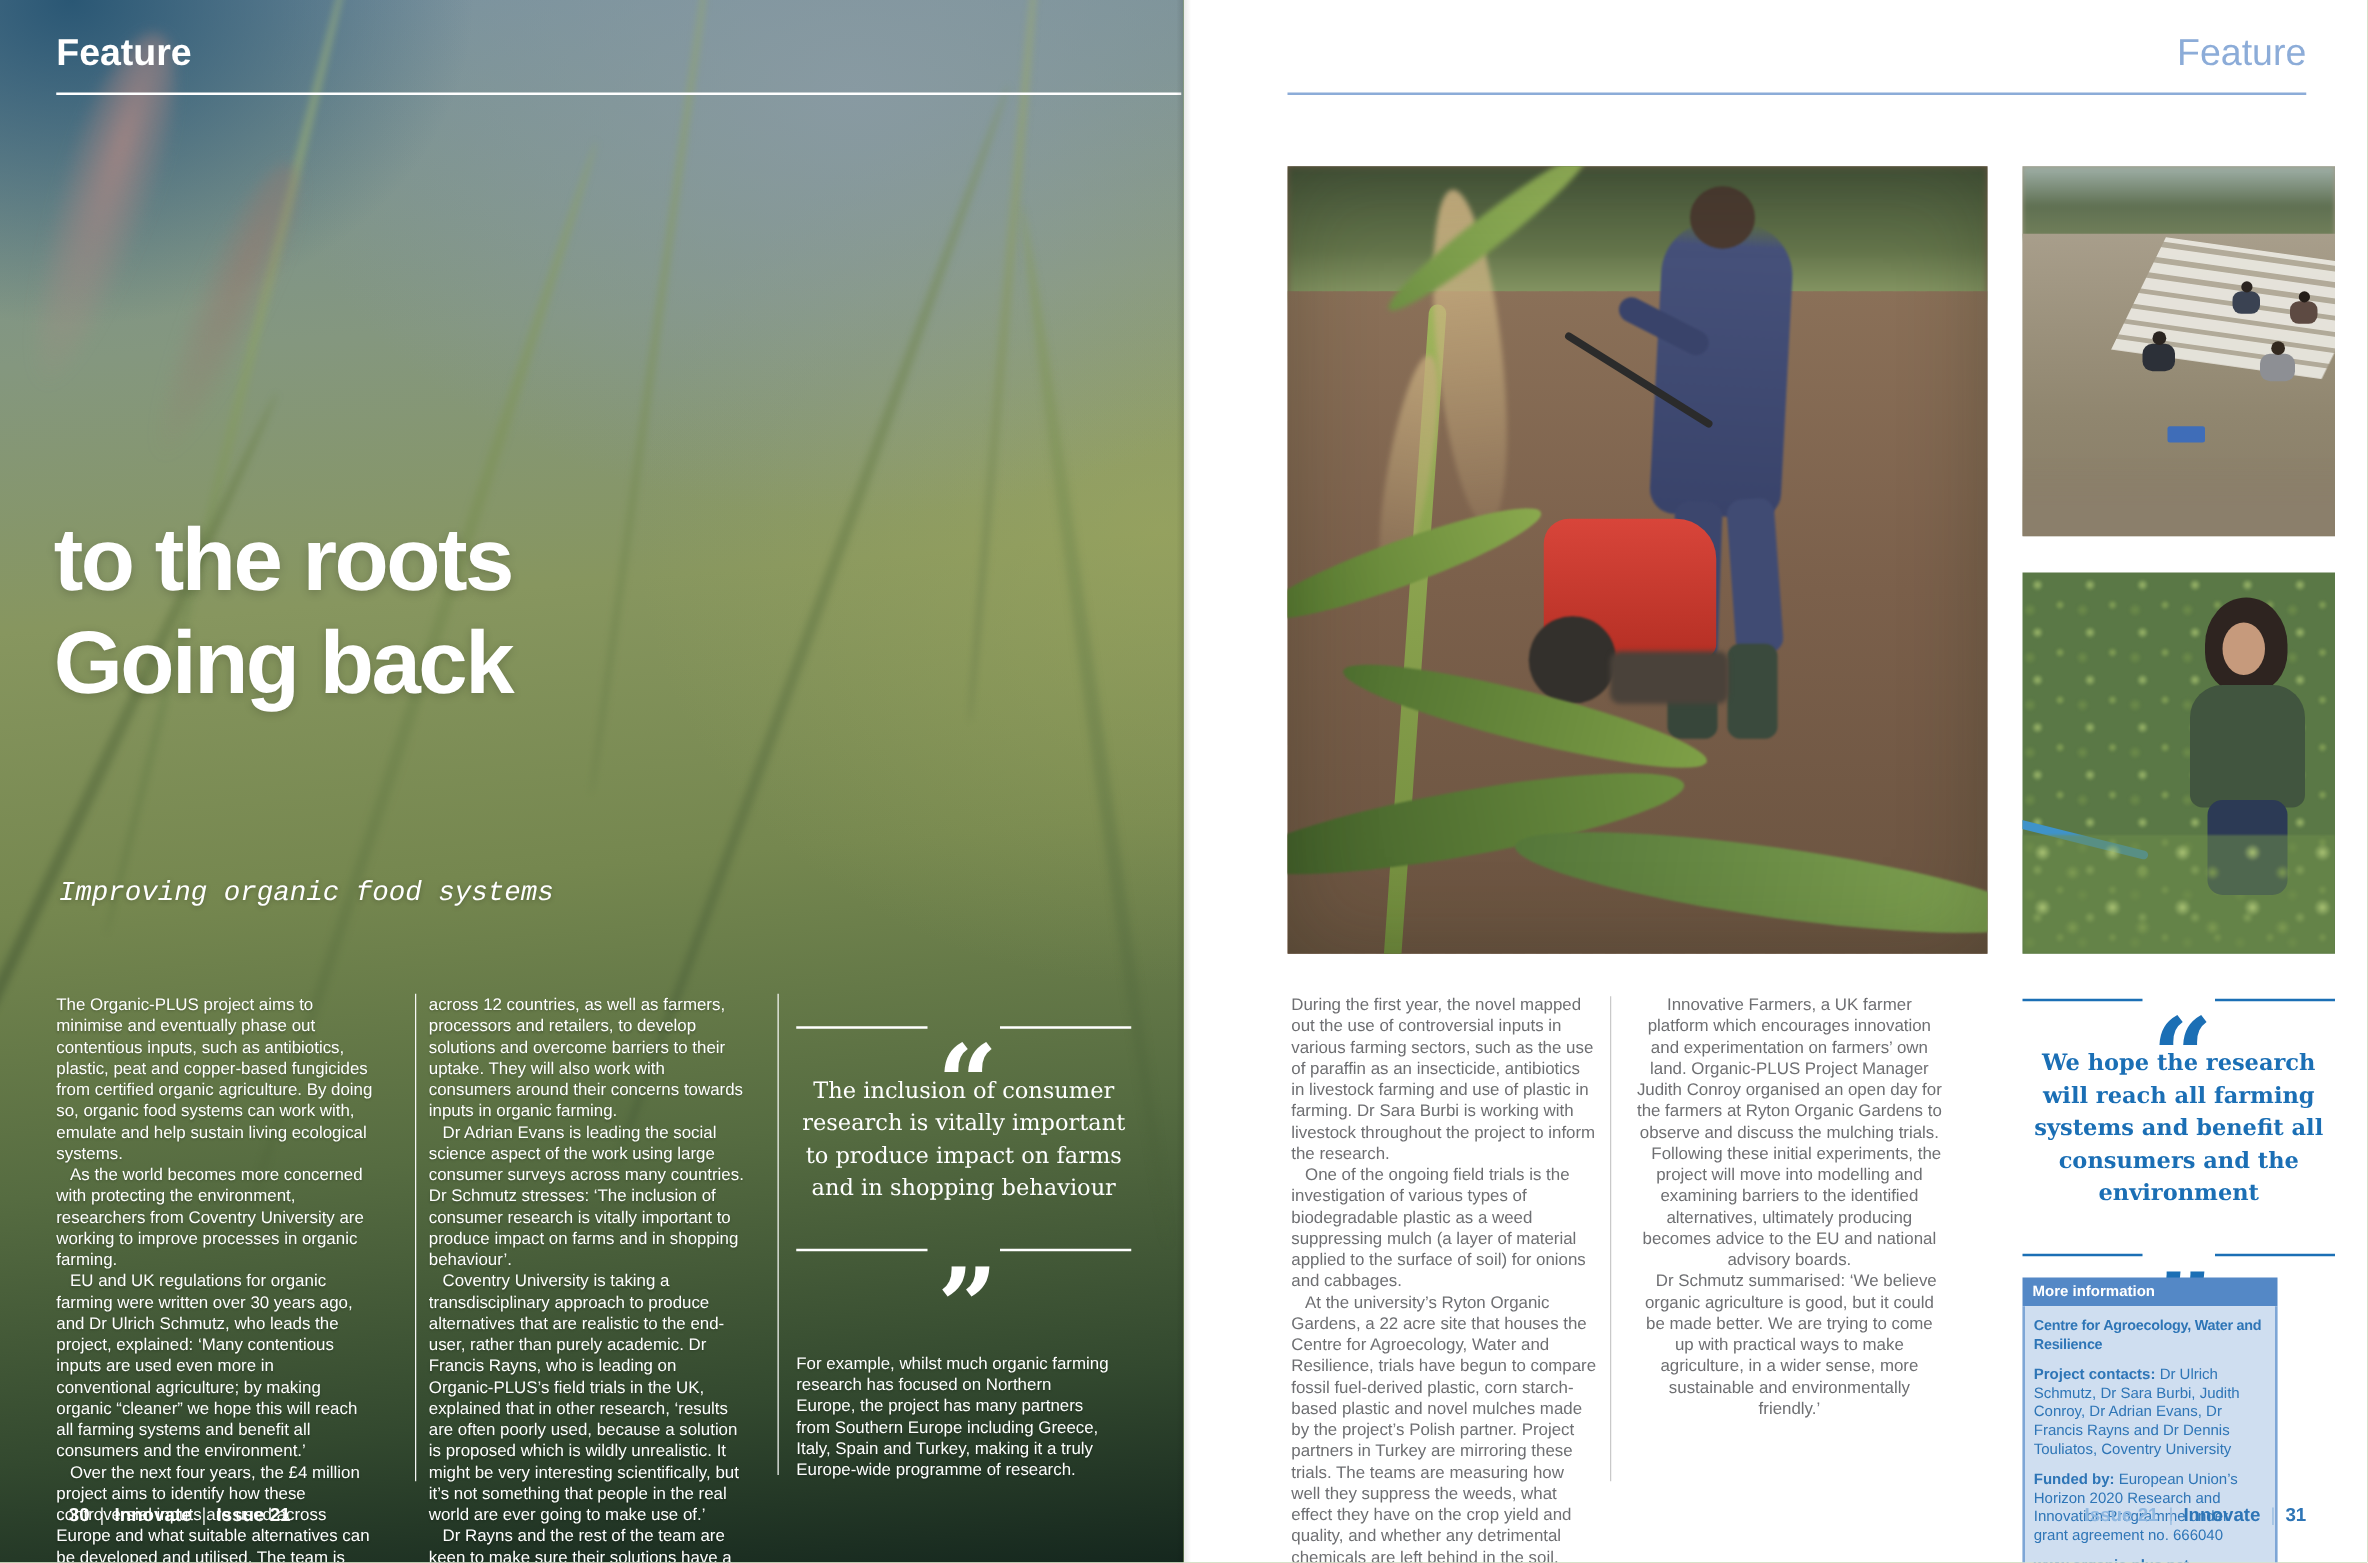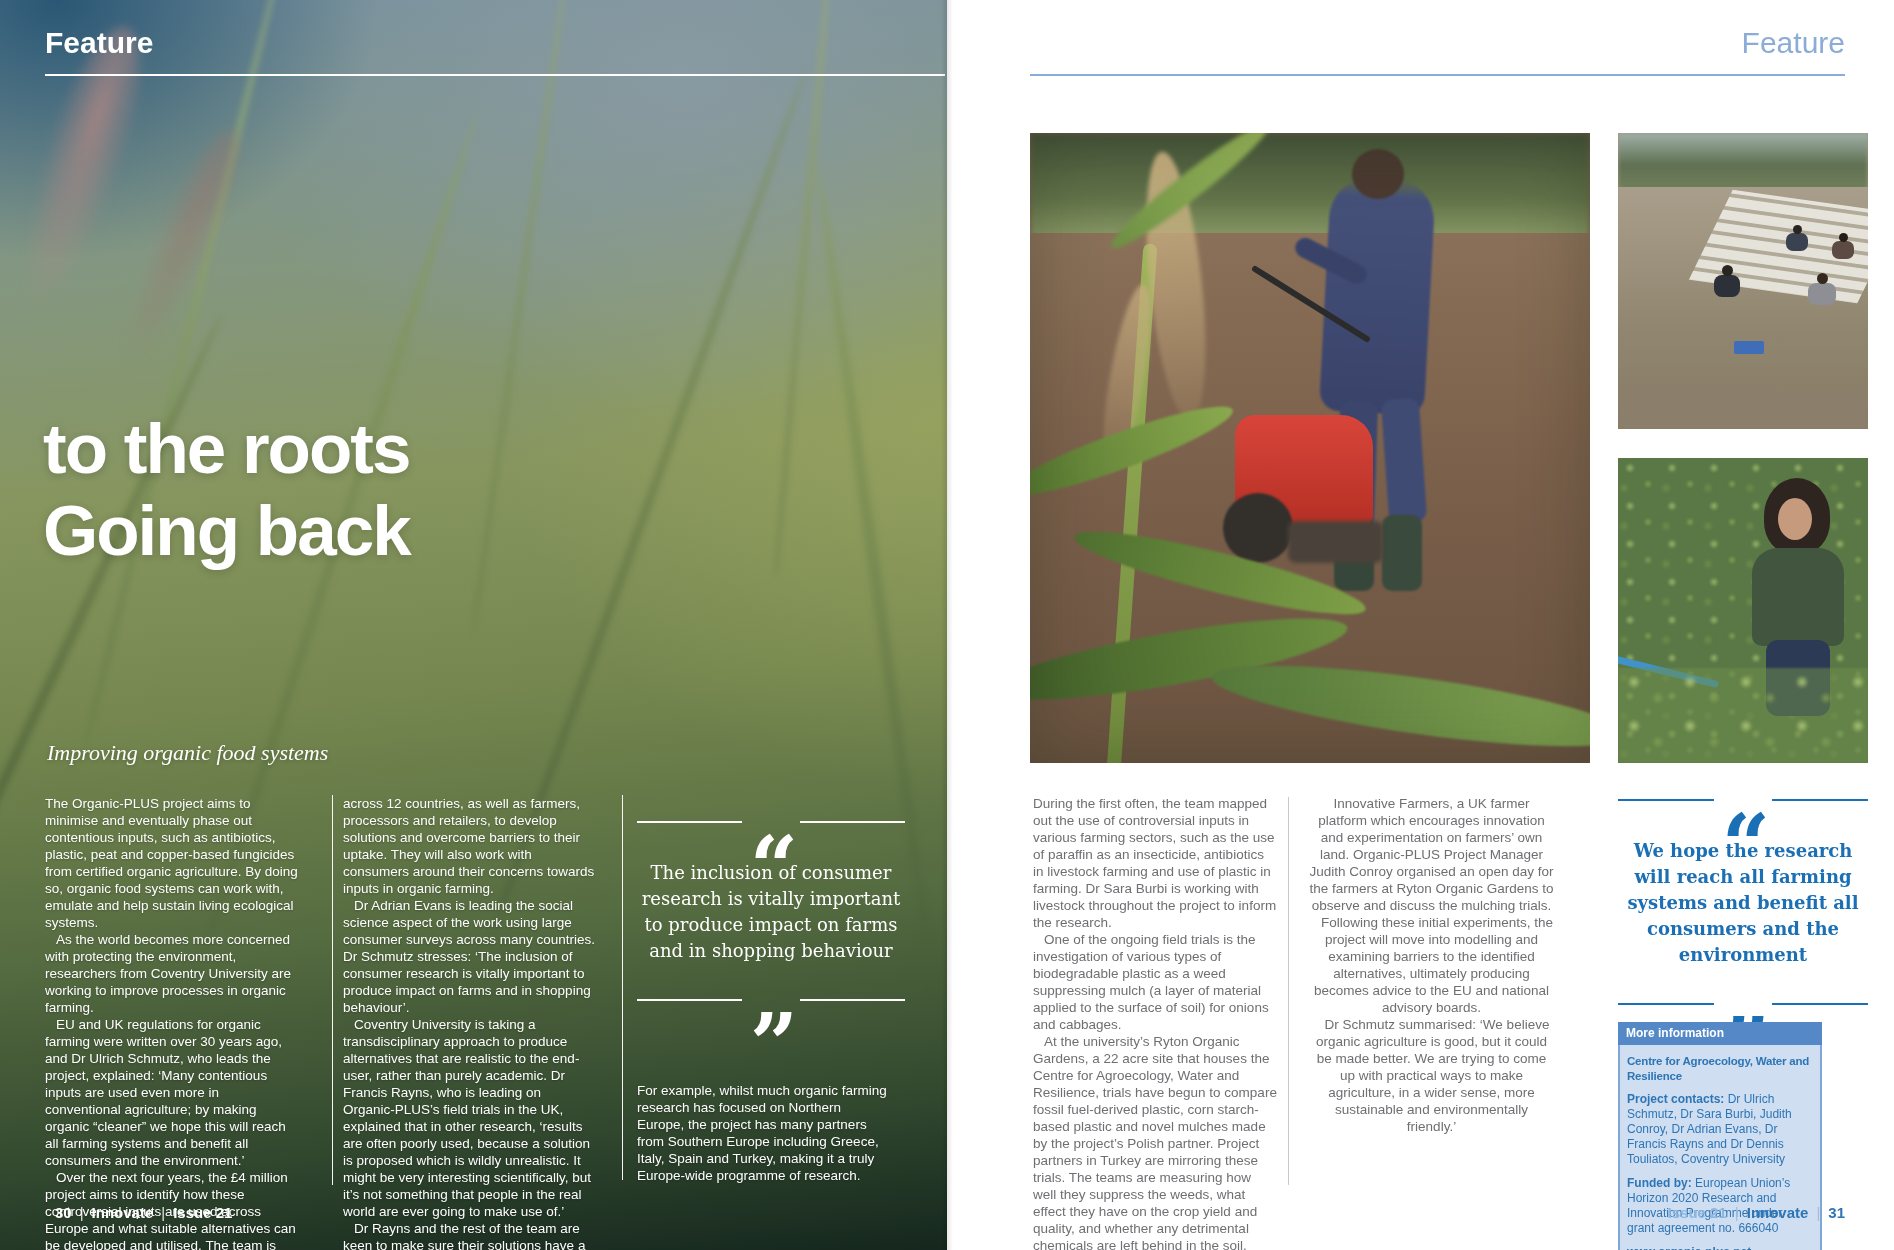--- a/index.html
+++ b/index.html
@@ -11,22 +11,22 @@
   .left-bg{position:absolute;inset:0;background:
      radial-gradient(ellipse 520px 420px at 6% 0%, rgba(38,84,114,0.95), rgba(38,84,114,0) 62%),
      radial-gradient(ellipse 720px 520px at 72% 6%, rgba(138,155,165,0.85), rgba(138,155,165,0) 65%),
      radial-gradient(ellipse 600px 520px at 98% 34%, rgba(160,170,95,0.55), rgba(160,170,95,0) 70%),
      linear-gradient(175deg,#76909f 0%,#84977f 22%,#87965f 38%,#75874f 55%,#566c41 72%,#33492f 88%,#15271e 100%);}
   .blade{position:absolute;border-radius:50%;filter:blur(3px);}
   .fl{color:#ffffff;font-size:30px;font-weight:bold;position:absolute;left:45px;top:26px;}
   .fl-rule{position:absolute;left:45px;top:74px;width:900px;height:2px;background:#ffffff;}
   .title{position:absolute;left:43px;top:408px;color:#ffffff;font-size:71px;font-weight:bold;
          line-height:82px;letter-spacing:-2px;text-shadow:0 2px 8px rgba(0,0,0,0.18);}
-  .subtitle{position:absolute;left:47px;top:740px;color:#ffffff;font-size:22px;font-style:italic;
-            font-family:Liberation Serif, serif;text-shadow:0 1px 4px rgba(0,0,0,0.25);}
+  .subtitle{position:absolute;left:47px;top:702px;color:#ffffff;font-size:22px;font-style:italic;
+            font-family:Liberation Mono, monospace;text-shadow:0 1px 4px rgba(0,0,0,0.25);}
   .lcol{position:absolute;top:795px;width:253px;color:#ffffff;font-size:13.5px;line-height:17px;
         text-shadow:0 1px 2px rgba(0,0,0,0.25);}
   .lcol p,.rcol p{margin:0;}
   .lcol p + p,.rcol p + p{text-indent:11px;}
   .vdiv-w{position:absolute;width:1px;background:rgba(255,255,255,0.95);}
   .quote-box{position:absolute;text-align:center;}
   .quote-row{display:flex;align-items:center;height:44px;}
   .quote-row .qline{flex:1;height:2px;}
   .quote-glyph{font-family:"DejaVu Serif", serif;font-weight:bold;font-size:84px;line-height:0;
                position:relative;top:45px;padding:0 8px;letter-spacing:-6px;display:inline-block;height:0;}
@@ -179,21 +179,21 @@
       <div class="ps" style="inset:0;background-image:radial-gradient(circle 7px at 12px 10px,#9db86a,rgba(157,184,106,0) 70%),radial-gradient(circle 6px at 30px 26px,#87a457,rgba(135,164,87,0) 70%),radial-gradient(circle 8px at 6px 30px,#6e8c4a,rgba(110,140,74,0) 70%);background-size:42px 38px;filter:blur(1px);"></div>
       <div class="ps" style="left:146px;top:20px;width:66px;height:76px;background:#2e2420;border-radius:50% 50% 42% 42%;filter:blur(0.5px);"></div>
       <div class="ps" style="left:160px;top:40px;width:34px;height:42px;background:#c69a7c;border-radius:50%;"></div>
       <div class="ps" style="left:134px;top:90px;width:92px;height:98px;background:#41553f;border-radius:26px 26px 10px 10px;filter:blur(0.5px);"></div>
       <div class="ps" style="left:148px;top:182px;width:64px;height:76px;background:#2c3a55;border-radius:12px;filter:blur(0.5px);"></div>
       <div class="ps" style="left:-8px;top:210px;width:110px;height:7px;background:#3f93c9;border-radius:4px;transform:rotate(14deg);"></div>
       <div class="ps" style="left:0;right:0;bottom:0;height:95px;background-image:radial-gradient(circle 10px at 16px 14px,#a9c273,rgba(169,194,115,0) 70%),radial-gradient(circle 9px at 40px 30px,#7e9b52,rgba(126,155,82,0) 70%);background-size:56px 44px;background-color:rgba(110,140,74,0.55);filter:blur(1px);"></div>
     </div>
 
     <div class="rcol" style="left:86px;">
-      <p>During the first often, the team mapped out the use of controversial inputs in various farming sectors, such as the use of paraffin as an insecticide, antibiotics in livestock farming and use of plastic in farming. Dr Sara Burbi is working with livestock throughout the project to inform the research.</p>
+      <p>During the first year, the novel mapped out the use of controversial inputs in various farming sectors, such as the use of paraffin as an insecticide, antibiotics in livestock farming and use of plastic in farming. Dr Sara Burbi is working with livestock throughout the project to inform the research.</p>
       <p>One of the ongoing field trials is the investigation of various types of biodegradable plastic as a weed suppressing mulch (a layer of material applied to the surface of soil) for onions and cabbages.</p>
       <p>At the university’s Ryton Organic Gardens, a 22 acre site that houses the Centre for Agroecology, Water and Resilience, trials have begun to compare fossil fuel-derived plastic, corn starch-based plastic and novel mulches made by the project’s Polish partner. Project partners in Turkey are mirroring these trials. The teams are measuring how well they suppress the weeds, what effect they have on the crop yield and quality, and whether any detrimental chemicals are left behind in the soil.</p>
 
     </div>
     <div class="vdiv-g" style="left:341px;top:797px;height:388px;"></div>
     <div class="rcol" style="left:362px;text-align:center;">
       <p>Innovative Farmers, a UK farmer platform which encourages innovation and experimentation on farmers’ own land. Organic-PLUS Project Manager Judith Conroy organised an open day for the farmers at Ryton Organic Gardens to observe and discuss the mulching trials.</p>
       <p>Following these initial experiments, the project will move into modelling and examining barriers to the identified alternatives, ultimately producing becomes advice to the EU and national advisory boards.</p>
       <p>Dr Schmutz summarised: ‘We believe organic agriculture is good, but it could be made better. We are trying to come up with practical ways to make agriculture, in a wider sense, more sustainable and environmentally friendly.’</p>
     </div>

